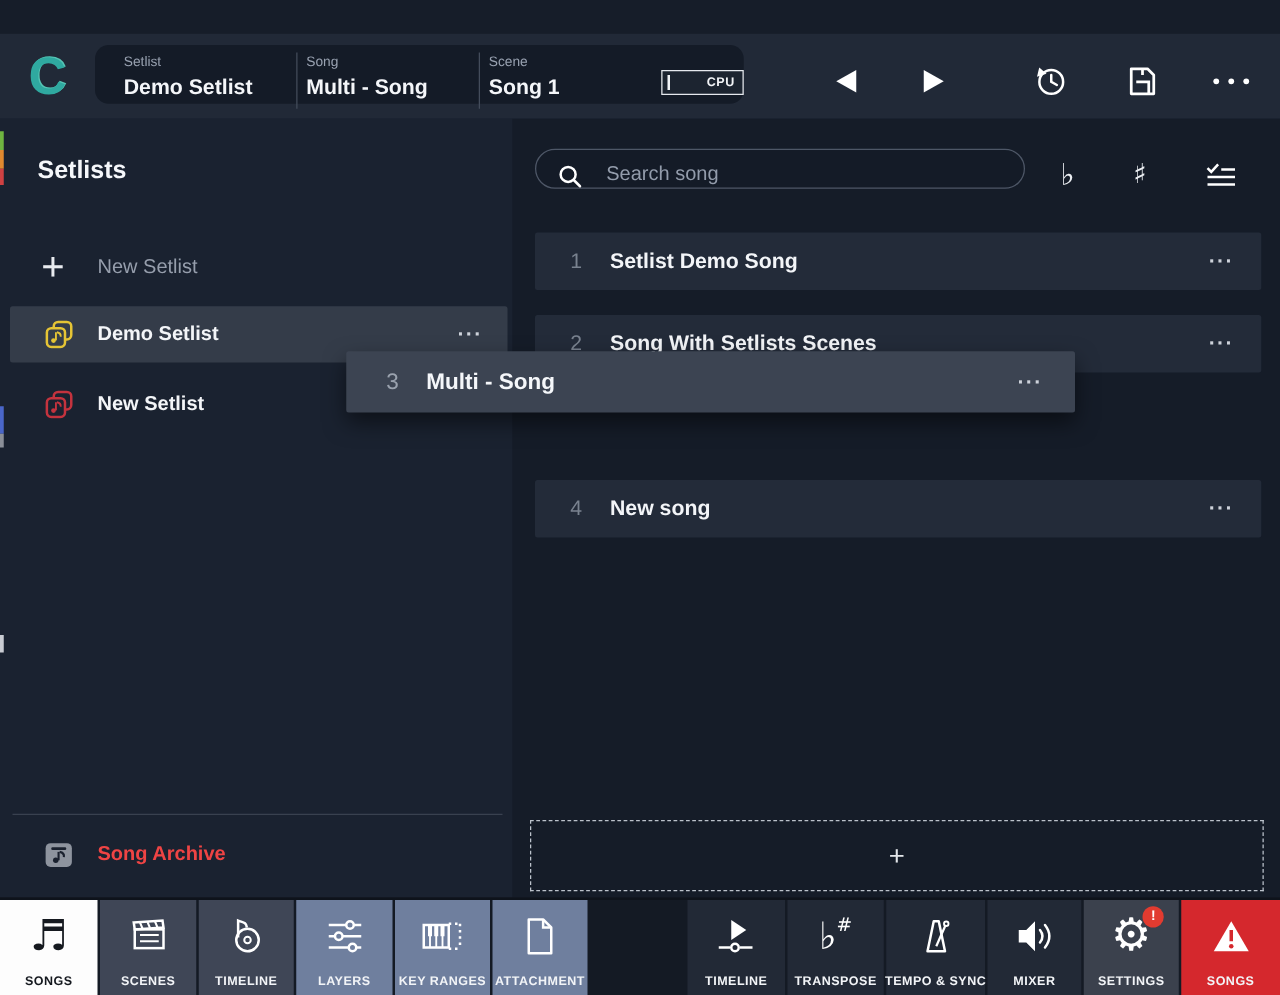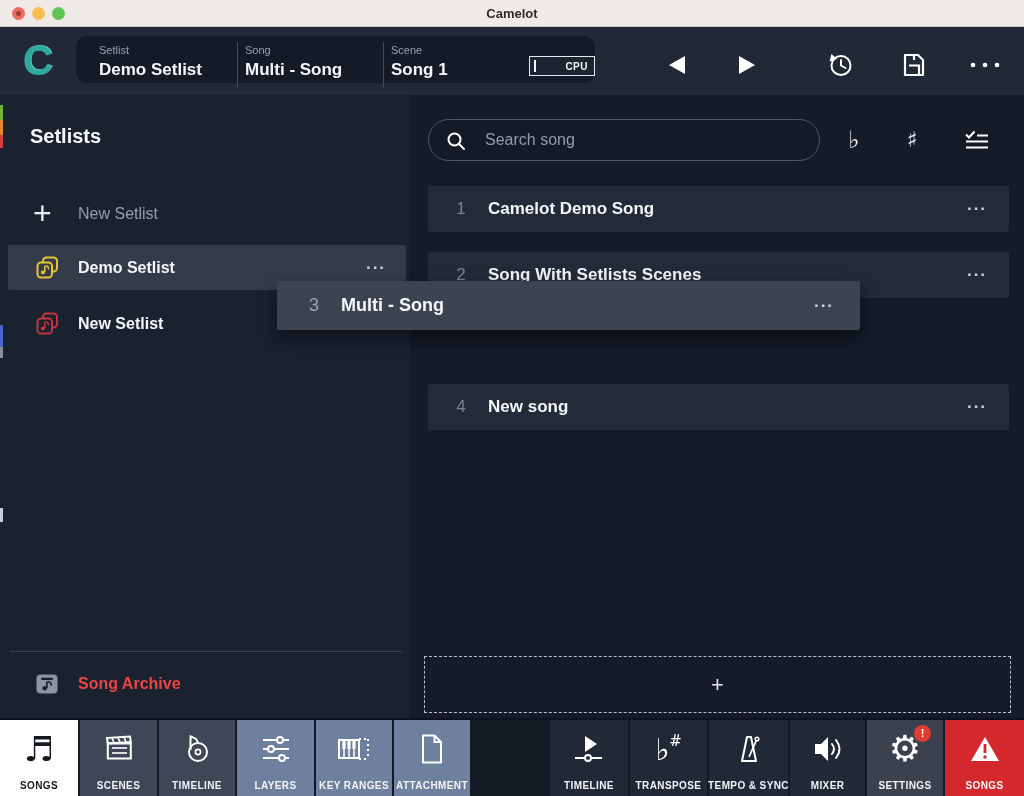--- a/index.html
+++ b/index.html
@@ -50,21 +50,21 @@
   .sl-red { top:206px; }
   .dots { font-size:17px; font-weight:bold; color:#cdd2da; letter-spacing:1px; cursor:pointer; }
   .sl-item .dots { position:absolute; right:20px; top:0; line-height:45px; }
 
   .archive-div { position:absolute; left:10px; top:556px; width:392px; height:1px; background:#39414f; }
   .archive-row { position:absolute; left:0; top:566px; width:410px; height:46px; }
   .archive-row svg { position:absolute; left:35px; top:11px; }
   .archive-row .sl-label { position:absolute; left:78px; top:0; line-height:46px; font-size:16px; font-weight:bold; color:#ef4444; }
 
   
-  .search { position:absolute; left:428px; top:24px; width:392px; height:42px; border:1.5px solid #4e5767; border-radius:22px; background:#141b27; }
+  .search { position:absolute; left:428px; top:24px; width:392px; height:32px; border:1.5px solid #4e5767; border-radius:22px; background:#141b27; }
   .search svg { position:absolute; left:17px; top:11px; }
   .search input { position:absolute; left:56px; top:0; width:320px; height:39px; background:transparent; border:none; outline:none; font-size:16px; color:#e8ebef; font-family:"Liberation Sans",sans-serif; }
   .search input::placeholder { color:#939cab; }
   .accidental { position:absolute; top:24px; height:42px; line-height:42px; text-align:center; width:28px; color:#eceff3; font-family:"DejaVu Sans",sans-serif; cursor:pointer; }
   .flat { left:840px; font-size:24px; }
   .sharp { left:898px; font-size:22px; }
   .sort-btn { position:absolute; left:964px; top:33px; cursor:pointer; }
 
   
   .song-row { position:absolute; left:428px; width:581px; height:46px; background:#232b39; border-radius:2px; }
@@ -106,26 +106,20 @@
   .transpose-glyph .b { font-size:30px; } .transpose-glyph .sh { font-size:15px; vertical-align:14px; }
 
   
   .edge { position:absolute; left:0; width:3px; z-index:9; }
 </style>
 </head>
 <body>
 
 <div id="app">
 
-  <div class="titlebar">
-    <div class="tl red"></div>
-    <div class="tl yellow"></div>
-    <div class="tl green"></div>
-    <div class="win-title">Camelot</div>
-  </div>
 
   <div class="header">
     <div class="logo">
         <span>C</span>
       </div>
 
     <div class="info-panel">
       <div class="info-sec sec0">
         <div class="lbl">Setlist</div>
         <div class="val">Demo Setlist</div>
@@ -238,21 +232,21 @@
       <svg width="26" height="24" viewBox="0 0 26 24">
         <path d="M2 6.5 L5 9.5 L10.5 3.5" fill="none" stroke="#fff" stroke-width="2"></path>
         <line x1="13" y1="7.5" x2="24" y2="7.5" stroke="#fff" stroke-width="2"></line>
         <line x1="2" y1="13.5" x2="24" y2="13.5" stroke="#fff" stroke-width="2"></line>
         <line x1="2" y1="19.5" x2="24" y2="19.5" stroke="#fff" stroke-width="2"></line>
       </svg>
     </div>
 
     <div class="song-row row-0">
       <span class="num">1</span>
-      <span class="title">Camelot Demo Song</span>
+      <span class="title">Setlist Demo Song</span>
       <span class="dots">···</span>
     </div>
     <div class="song-row row-1">
       <span class="num">2</span>
       <span class="title">Song With Setlists Scenes</span>
       <span class="dots">···</span>
     </div>
     <div class="song-row row-3">
       <span class="num">4</span>
       <span class="title">New song</span>

